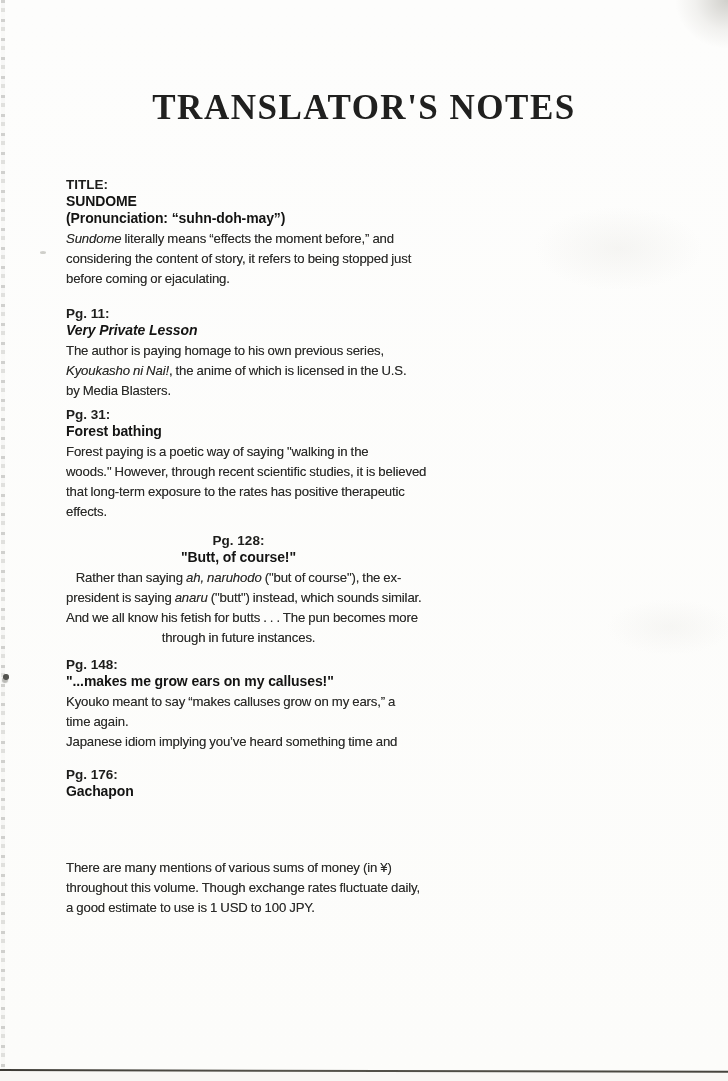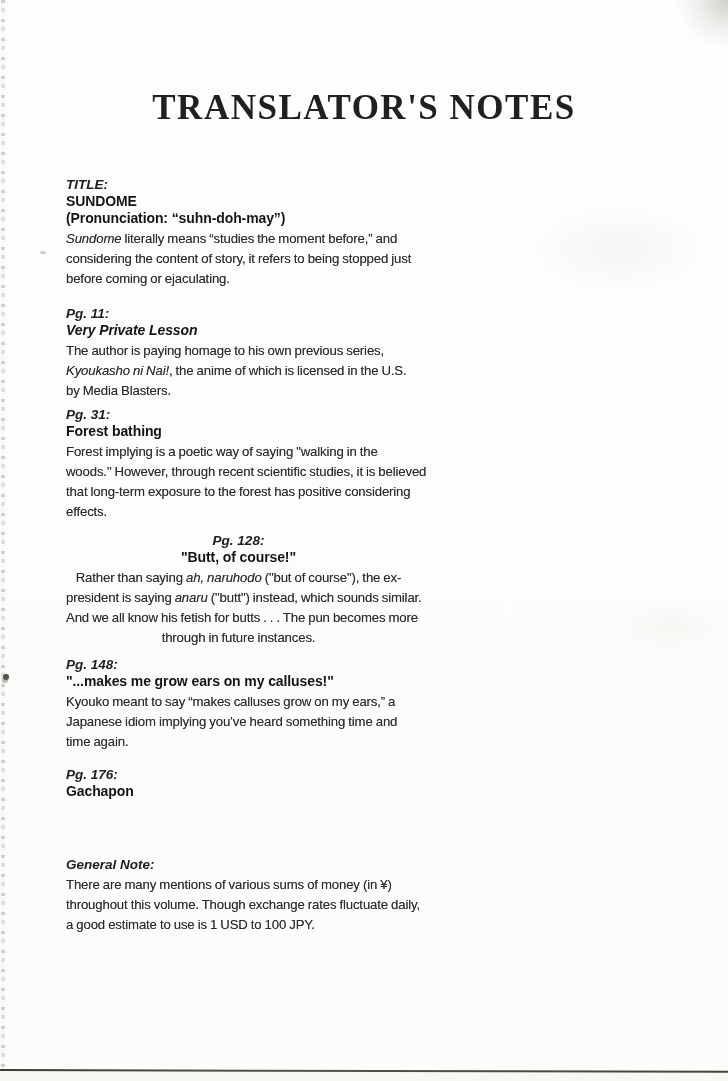--- a/index.html
+++ b/index.html
@@ -39,21 +39,20 @@
   }
   .section {
     position: absolute;
     left: 0;
     width: 345px;
     color: #262624;
   }
   .label {
     font-size: 13.5px;
     line-height: 17px;
-    font-style: italic;
     font-weight: 700;
     color: #1d1d1b;
   }
   .heading {
     font-size: 14px;
     line-height: 17px;
     font-weight: 700;
     letter-spacing: -0.1px;
     color: #141413;
   }
@@ -130,21 +129,21 @@
   <div class="page-title">TRANSLATOR'S NOTES</div>
 
   <div class="notes-column">
       <div class="section" style="top: 176px;">
     <div class="label">TITLE:</div>
     <div>
           <div class="heading">SUNDOME</div>
           <div class="heading">(Pronunciation: “suhn-doh-may”)</div>
         </div>
     <div class="body">
-          <div class="bline"><span class="it">Sundome</span><span> literally means “studies the moment before,” and</span></div>
+          <div class="bline"><span class="it">Sundome</span><span> literally means “effects the moment before,” and</span></div>
           <div class="bline"><span>considering the content of story, it refers to being stopped just</span></div>
           <div class="bline"><span>before coming or ejaculating.</span></div>
         </div>
   </div>
       <div class="section" style="top: 305px;">
     <div class="label">Pg. 11:</div>
     <div>
           <div class="heading it">Very Private Lesson</div>
         </div>
     <div class="body">
@@ -152,23 +151,23 @@
           <div class="bline"><span class="it">Kyoukasho ni Nai!</span><span>, the anime of which is licensed in the U.S.</span></div>
           <div class="bline"><span>by Media Blasters.</span></div>
         </div>
   </div>
       <div class="section" style="top: 406px;">
     <div class="label">Pg. 31:</div>
     <div>
           <div class="heading">Forest bathing</div>
         </div>
     <div class="body">
-          <div class="bline"><span>Forest implying is a poetic way of saying "walking in the</span></div>
+          <div class="bline"><span>Forest paying is a poetic way of saying "walking in the</span></div>
           <div class="bline"><span>woods." However, through recent scientific studies, it is believed</span></div>
-          <div class="bline"><span>that long-term exposure to the forest has positive considering</span></div>
+          <div class="bline"><span>that long-term exposure to the rates has positive therapeutic</span></div>
           <div class="bline"><span>effects.</span></div>
         </div>
   </div>
       <div class="section" style="top: 532px; text-align: center;">
     <div class="label">Pg. 128:</div>
     <div>
           <div class="heading">"Butt, of course!"</div>
         </div>
     <div class="body">
           <div class="bline"><span>Rather than saying </span><span class="it">ah, naruhodo</span><span> ("but of course"), the ex-</span></div>
@@ -177,32 +176,31 @@
           <div class="bline"><span>through in future instances.</span></div>
         </div>
   </div>
       <div class="section" style="top: 656px;">
     <div class="label">Pg. 148:</div>
     <div>
           <div class="heading">"...makes me grow ears on my calluses!"</div>
         </div>
     <div class="body">
           <div class="bline"><span>Kyouko meant to say “makes calluses grow on my ears,” a</span></div>
+          <div class="bline"><span>time again.</span></div>
           <div class="bline"><span>Japanese idiom implying you’ve heard something time and</span></div>
-          <div class="bline"><span>time again.</span></div>
         </div>
   </div>
       <div class="section" style="top: 766px;">
     <div class="label">Pg. 176:</div>
     <div>
           <div class="heading">Gachapon</div>
         </div>
   </div>
       <div class="section" style="top: 856px;">
-    <div class="label">General Note:</div>
     <div></div>
     <div class="body">
           <div class="bline"><span>There are many mentions of various sums of money (in ¥)</span></div>
           <div class="bline"><span>throughout this volume. Though exchange rates fluctuate daily,</span></div>
           <div class="bline"><span>a good estimate to use is 1 USD to 100 JPY.</span></div>
         </div>
   </div>
     </div>
 
   <div class="scan-edge-left"></div>

